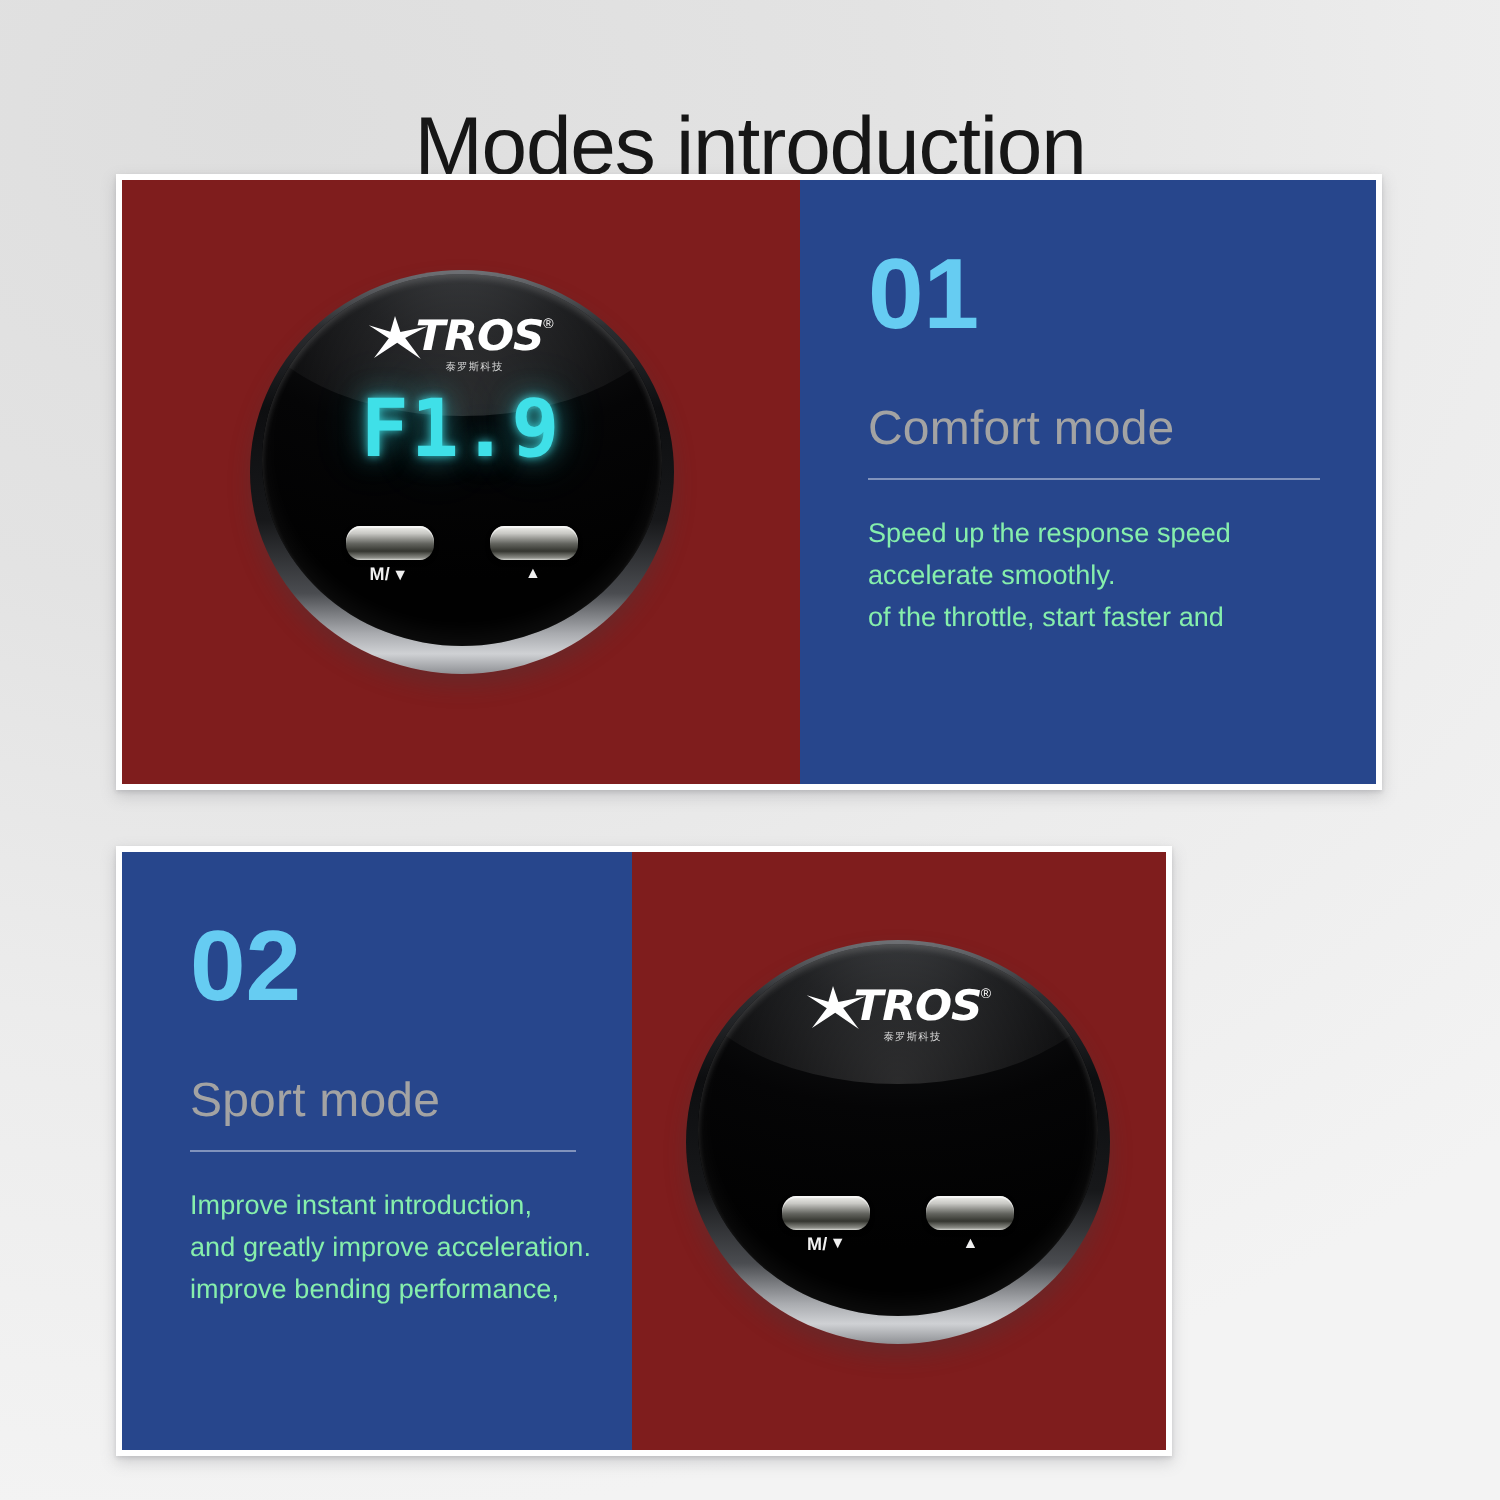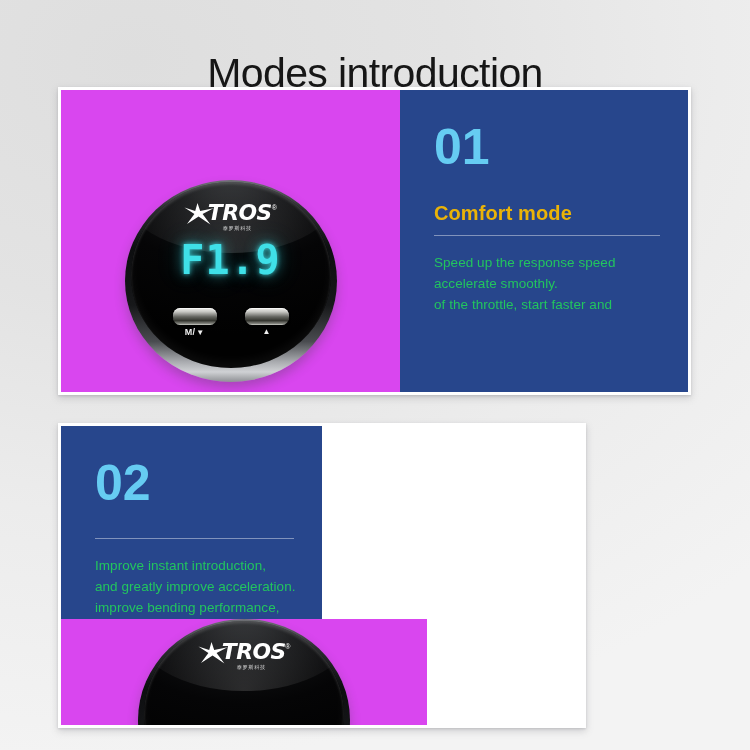--- a/index.html
+++ b/index.html
@@ -37,28 +37,28 @@
   .card {
     position: absolute;
     background: #ffffff;
     border: 3px solid #ffffff;
     box-sizing: border-box;
     display: flex;
     box-shadow: 0 3px 7px rgba(120,120,125,0.30), 0 1px 2px rgba(120,120,125,0.22);
     overflow: hidden;
   }
   .card-1 { left: 58px; top: 87px; width: 633px; height: 308px; }
-  .card-2 { left: 58px; top: 423px; width: 528px; height: 305px; flex-direction: column; }
+  .card-2 { left: 58px; top: 423px; width: 528px; height: 305px; }
 
   
   .panel-device {
-    background: #d946ef;
+    background: #7f1d1d;
     position: relative;
     display: flex;
-    align-items: flex-end;
+    align-items: center;
     justify-content: center;
   }
   .panel-text {
     background: var(--brand-blue, #27468c);
     position: relative;
     box-sizing: border-box;
     padding: 32px 20px 0 32px;
   }
   .card-1 .panel-device { width: 339px; }
   .card-1 .panel-text  { width: 288px; }
@@ -67,36 +67,36 @@
 
   .num {
     font-size: 50px;
     font-weight: 700;
     line-height: 1;
     letter-spacing: 0px;
     color: var(--brand-cyan, #66ccf2);
     margin: 0 0 30px 2px;
   }
   .mode-name {
-    font-size: 20px;
-    font-weight: 700;
-    color: #eab308;
+    font-size: 24px;
+    font-weight: 400;
+    color: #a3a3a3;
     letter-spacing: 0.1px;
     margin: 0 0 11px 2px;
     line-height: 1.1;
   }
   .divider {
     height: 1px;
     background: rgba(255,255,255,0.42);
     margin: 0 8px 17px 2px;
   }
   .desc {
     font-size: 13.5px;
     line-height: 1.55;
-    color: #22c55e;
+    color: #86efac;
     margin: 0 0 0 2px;
     letter-spacing: 0.05px;
   }
   .desc div { white-space: nowrap; }
 
   
   .device-wrap {
     position: relative;
     width: 212px;
     height: 212px;
@@ -290,20 +290,21 @@
         <div>accelerate smoothly.</div>
         <div>of the throttle, start faster and</div>
       </div>
     </div>
   </div>
 
   <div class="card card-2">
 
     <div class="panel-text">
       <div class="num">02</div>
+      <div class="mode-name">Sport mode</div>
       <div class="divider"></div>
       <div class="desc">
         <div>Improve instant introduction,</div>
         <div>and greatly improve acceleration.</div>
         <div>improve bending performance,</div>
       </div>
     </div>
 
     <div class="panel-device">
       <div class="device-wrap">

